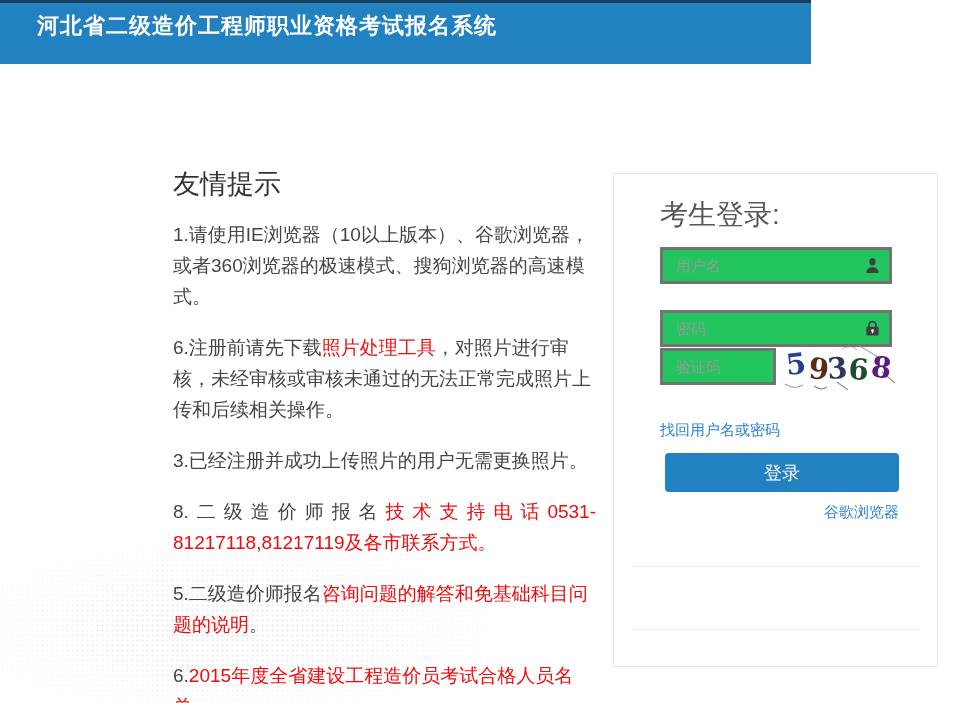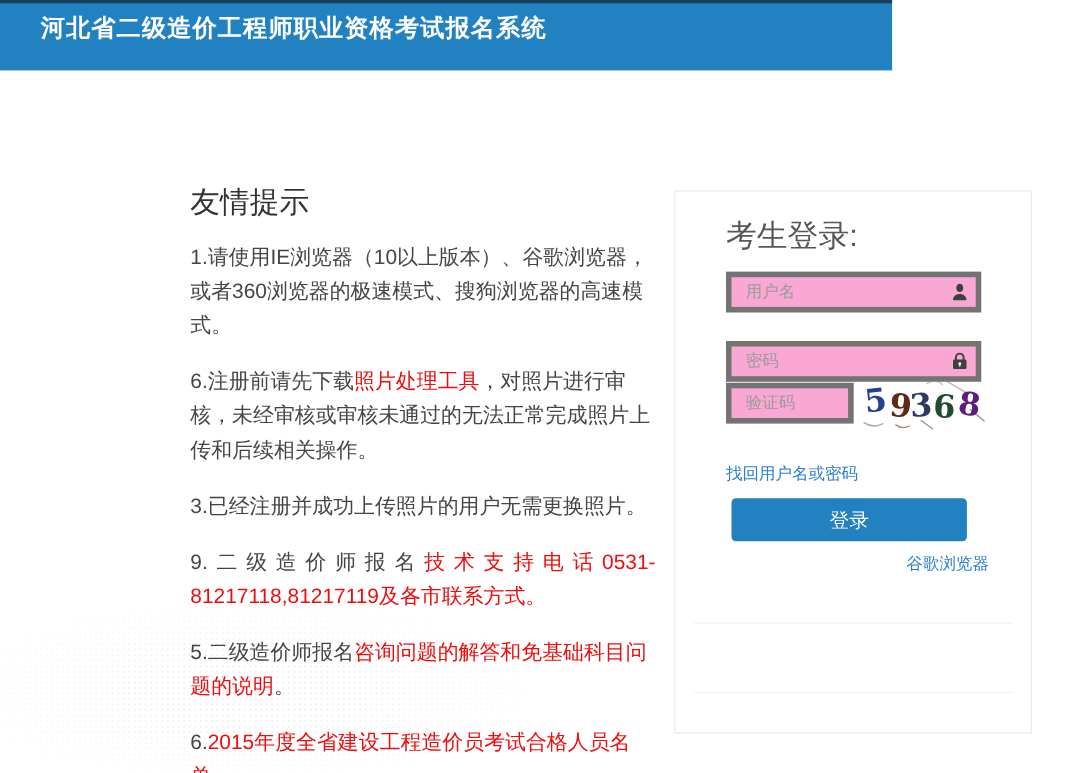--- a/index.html
+++ b/index.html
@@ -32,40 +32,40 @@
   .tip.justify { text-align:justify; }
   .seg-red { color:#ee0c0c; cursor:pointer; }
   
   .login-panel {
     position:absolute; left:613px; top:173px; width:325px; height:494px;
     background:#fff; border:1px solid #e7e7e7; z-index:2;
   }
   .login-title { position:absolute; left:46px; top:22px; font-size:28px; color:#575757; }
   .input-wrap { position:absolute; left:46px; width:232px; height:37px; }
   .input-wrap input {
-    width:100%; height:100%; border:5px solid #737373; background:#f9a8d4;
+    width:100%; height:100%; border:3px solid #737373; background:#22c55e;
     padding:0 36px 0 13px; font-size:15px; color:#333; outline:none;
     font-family:inherit;
   }
   .input-wrap input::placeholder { color:#999; opacity:1; }
   .iw-user { top:73px; }
   .iw-pass { top:136px;border-radius:16px; }
   .iw-cap  { top:174px; width:116px; }
   .iw-cap input { padding-right:26px; }
   .field-icon { position:absolute; right:9px; top:8px; width:21px; height:21px; }
   .field-icon svg { width:100%; height:100%; display:block; }
   .captcha-img { position:absolute; left:168px; top:168px; width:116px; height:50px; cursor:pointer; }
   .captcha-img svg { width:100%; height:100%; display:block; }
   .cap-digit { font-family:"DejaVu Serif", serif; font-size:29px; font-weight:bold; }
   .forgot {
     position:absolute; left:46px; top:247px; font-size:15px;
     color:#2a7fd4; text-decoration:none; cursor:pointer;
   }
   .login-btn {
-    position:absolute; left:51px; top:279px; width:214px; height:39px;
+    position:absolute; left:51px; top:279px; width:234px; height:39px;
     background:#2181c1; border:none; border-radius:4px;
     color:#fff; font-size:18px; cursor:pointer; font-family:inherit;
   }
   .register-row { position:absolute; left:51px; top:329px; width:234px; text-align:right; }
   .register { font-size:15px; color:#2a7fd4; text-decoration:none; cursor:pointer; }
   .hr { position:absolute; left:17px; right:16px; border-top:1px solid #f0f0f0; height:0; }
   .hr1 { top:392px; } .hr2 { top:455px; }
 </style>
 </head>
 <body>
@@ -75,21 +75,21 @@
 </div>
 
 <div class="map-texture"></div>
 
 <div class="tips">
   <h2>友情提示</h2>
   <div>
       <p class="tip"><span>1.请使用IE浏览器（10以上版本）、谷歌浏览器，或者360浏览器的极速模式、搜狗浏览器的高速模式。</span></p>
       <p class="tip"><span>6.注册前请先下载</span><span class="seg-red">照片处理工具</span><span>，对照片进行审核，未经审核或审核未通过的无法正常完成照片上传和后续相关操作。</span></p>
       <p class="tip"><span>3.已经注册并成功上传照片的用户无需更换照片。</span></p>
-      <p class="tip justify"><span>9.二级造价师报名</span><span class="seg-red">技术支持电话0531-81217118,81217119及各市联系方式</span><span class="seg-red">。</span></p>
+      <p class="tip justify"><span>8.二级造价师报名</span><span class="seg-red">技术支持电话0531-81217118,81217119及各市联系方式</span><span class="seg-red">。</span></p>
       <p class="tip"><span>5.二级造价师报名</span><span class="seg-red">咨询问题的解答和免基础科目问题的说明</span><span>。</span></p>
       <p class="tip"><span>6.</span><span class="seg-red">2015年度全省建设工程造价员考试合格人员名单</span><span>。</span></p>
     </div>
 </div>
 
 <div class="login-panel">
   <div class="login-title">考生登录:</div>
 
   <div class="input-wrap iw-user">
     <input type="text" placeholder="用户名" style="">

